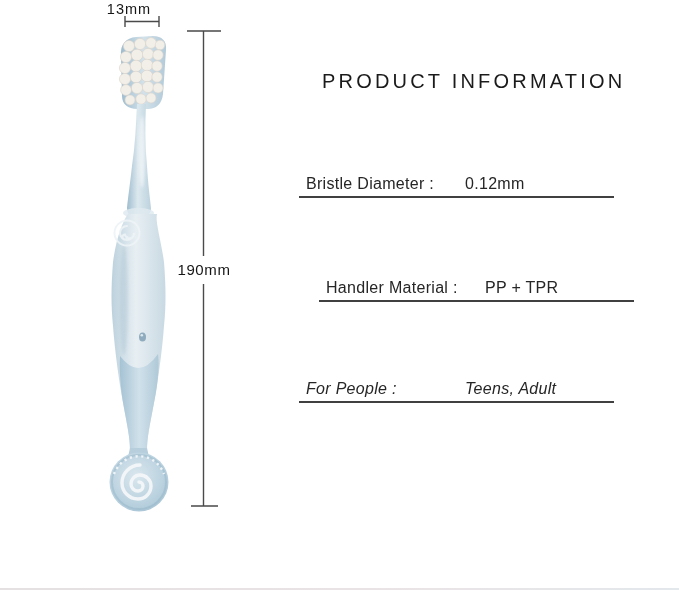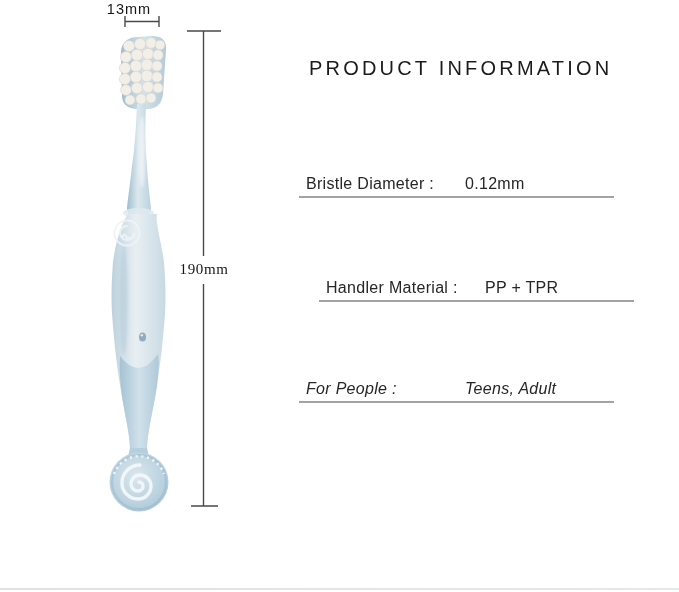--- a/index.html
+++ b/index.html
@@ -21,39 +21,39 @@
   }
   .dim-label {
     position: absolute;
     color: #161616;
     font-size: 14.5px;
     letter-spacing: 1px;
     text-align: center;
     white-space: nowrap;
   }
   .dim-label.head-width { left: 106px; top: 1px; width: 46px; }
-  .dim-label.length     { left: 176px; top: 261px; width: 56px; font-size: 15px; letter-spacing: .6px; font-family: Liberation Serif, serif; }
+  .dim-label.length     { left: 176px; top: 261px; width: 56px; font-size: 15px; letter-spacing: .6px; }
 
   
   .panel-title {
     position: absolute;
     left: 306px; top: 54px;
-    margin: 3px;
+    margin: 16px;
     font-size: 20px;
     font-weight: 400;
     letter-spacing: 3.2px;
     color: #1b1b1b;
     white-space: nowrap;
   }
   .spec-row {
     position: absolute;
     left: 299px;
     width: 315px;
     height: 25px;
-    border-bottom: 2px solid #a3a3a3;
+    border-bottom: 2px solid #404040;
     display: flex;
     align-items: flex-end;
     padding-bottom: 3px;
     font-size: 16px;
     color: #262626;
   }
   .spec-row.row-0 { top: 168px; }
   .spec-row.row-1 { top: 272px; margin-left: 20px; }
   .spec-row.row-2 { top: 373px; font-style: italic; }
   .spec-label { margin-left: 7px; letter-spacing: .3px; white-space: nowrap; }

